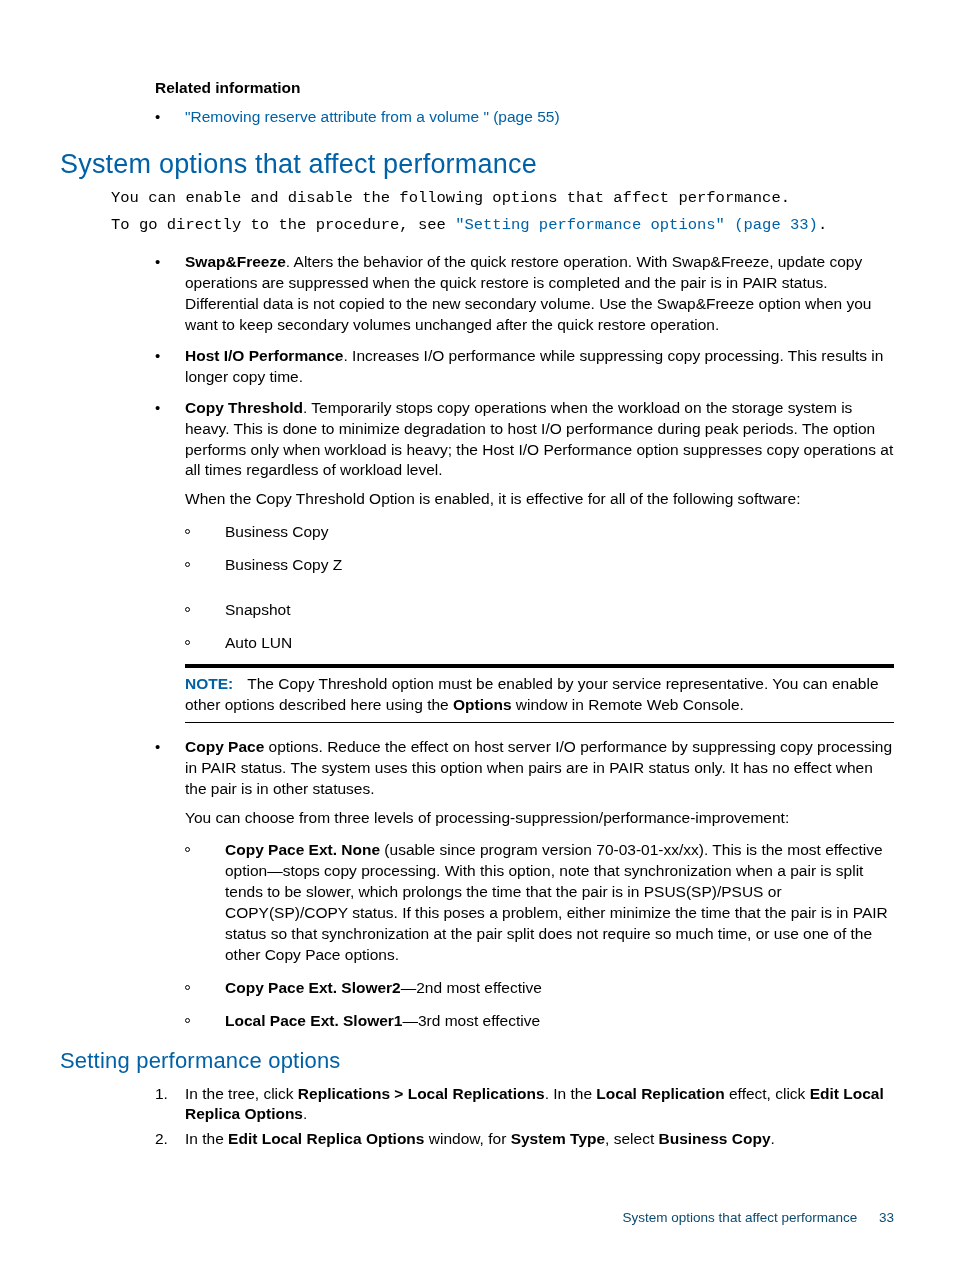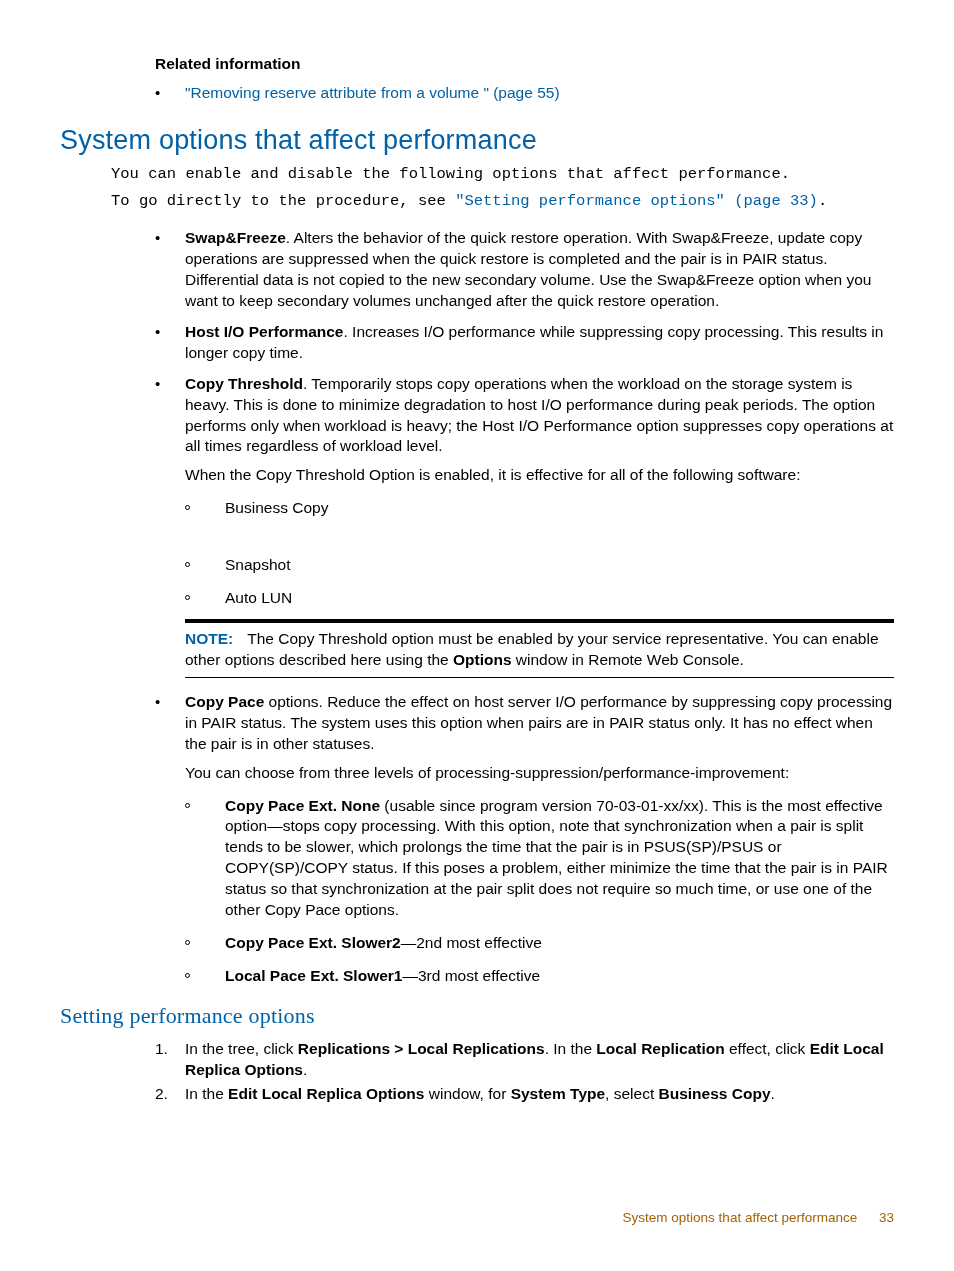--- a/index.html
+++ b/index.html
@@ -10,21 +10,21 @@
     font-family: "Futura", "Trebuchet MS", "Arial", sans-serif;
     color: #000;
     font-size: 15.5px;
     line-height: 1.35;
   }
   .page {
     width: 954px;
     height: 1271px;
     position: relative;
     box-sizing: border-box;
-    padding: 54px 60px 0 60px;
+    padding: 78px 60px 0 60px;
   }
   .indent1 { margin-left: 51px; font-family: Liberation Mono, monospace; }
   .related-heading {
     font-weight: bold;
     margin: 0 0 8px 95px;
   }
   ul.disc, ul.circle, ol.steps {
     margin: 0;
     padding: 0;
     list-style: none;
@@ -75,21 +75,20 @@
     color: #0061a6;
     margin: 18px 0 6px 0;
     letter-spacing: 0.2px;
   }
   .h2 {
     font-size: 22px;
     font-weight: 300;
     color: #0061a6;
     margin: 14px 0 8px 0;
     letter-spacing: 0.2px;
-    font-family: Liberation Serif, serif;
   }
   .link { color: #0061a6; }
   p { margin: 0 0 6px 0; }
   .para-in-li { margin-top: 8px; }
   .b { font-weight: bold; }
   .note-box {
     margin: 10px 0 14px 125px;
     border-top: 4px solid #000000;
     border-bottom: 1px solid #000;
     padding: 6px 0 6px 0;
@@ -97,21 +96,21 @@
   .note-label {
     color: #0061a6;
     font-weight: bold;
     margin-right: 14px;
   }
   .footer {
     position: absolute;
     bottom: 44px;
     right: 60px;
     font-size: 13.5px;
-    color: #a16207;
+    color: #0c4a6e;
   }
   .footer .pg { margin-left: 18px; }
   .sp { height: 6px; }
   .sp10 { height: 10px; }
   .sp12 { height: 12px; }
 </style>
 </head>
 <body>
 
 <div class="page">
@@ -142,20 +141,21 @@
     <li>
       <span class="b">Copy Threshold</span><span>. Temporarily stops copy operations when the workload on the storage system is heavy. This is done to minimize degradation to host I/O performance during peak periods. The option performs only when workload is heavy; the Host I/O Performance option suppresses copy operations at all times regardless of workload level.</span>
       <p class="para-in-li">When the Copy Threshold Option is enabled, it is effective for all of the following software:</p>
     </li>
   </ul>
 
   <div class="sp"></div>
   <ul class="circle">
     <li>Business Copy</li>
     <div class="sp12"></div>
+    <li>Business Copy Z</li>
     <div class="sp12"></div>
     <div class="sp12"></div>
     <li>Snapshot</li>
     <div class="sp12"></div>
     <li>Auto LUN</li>
   </ul>
 
   <div class="note-box">
     <span class="note-label">NOTE:</span><span>The Copy Threshold option must be enabled by your service representative. You can enable other options described here using the </span><span class="b">Options</span><span> window in Remote Web Console.</span>
   </div>

